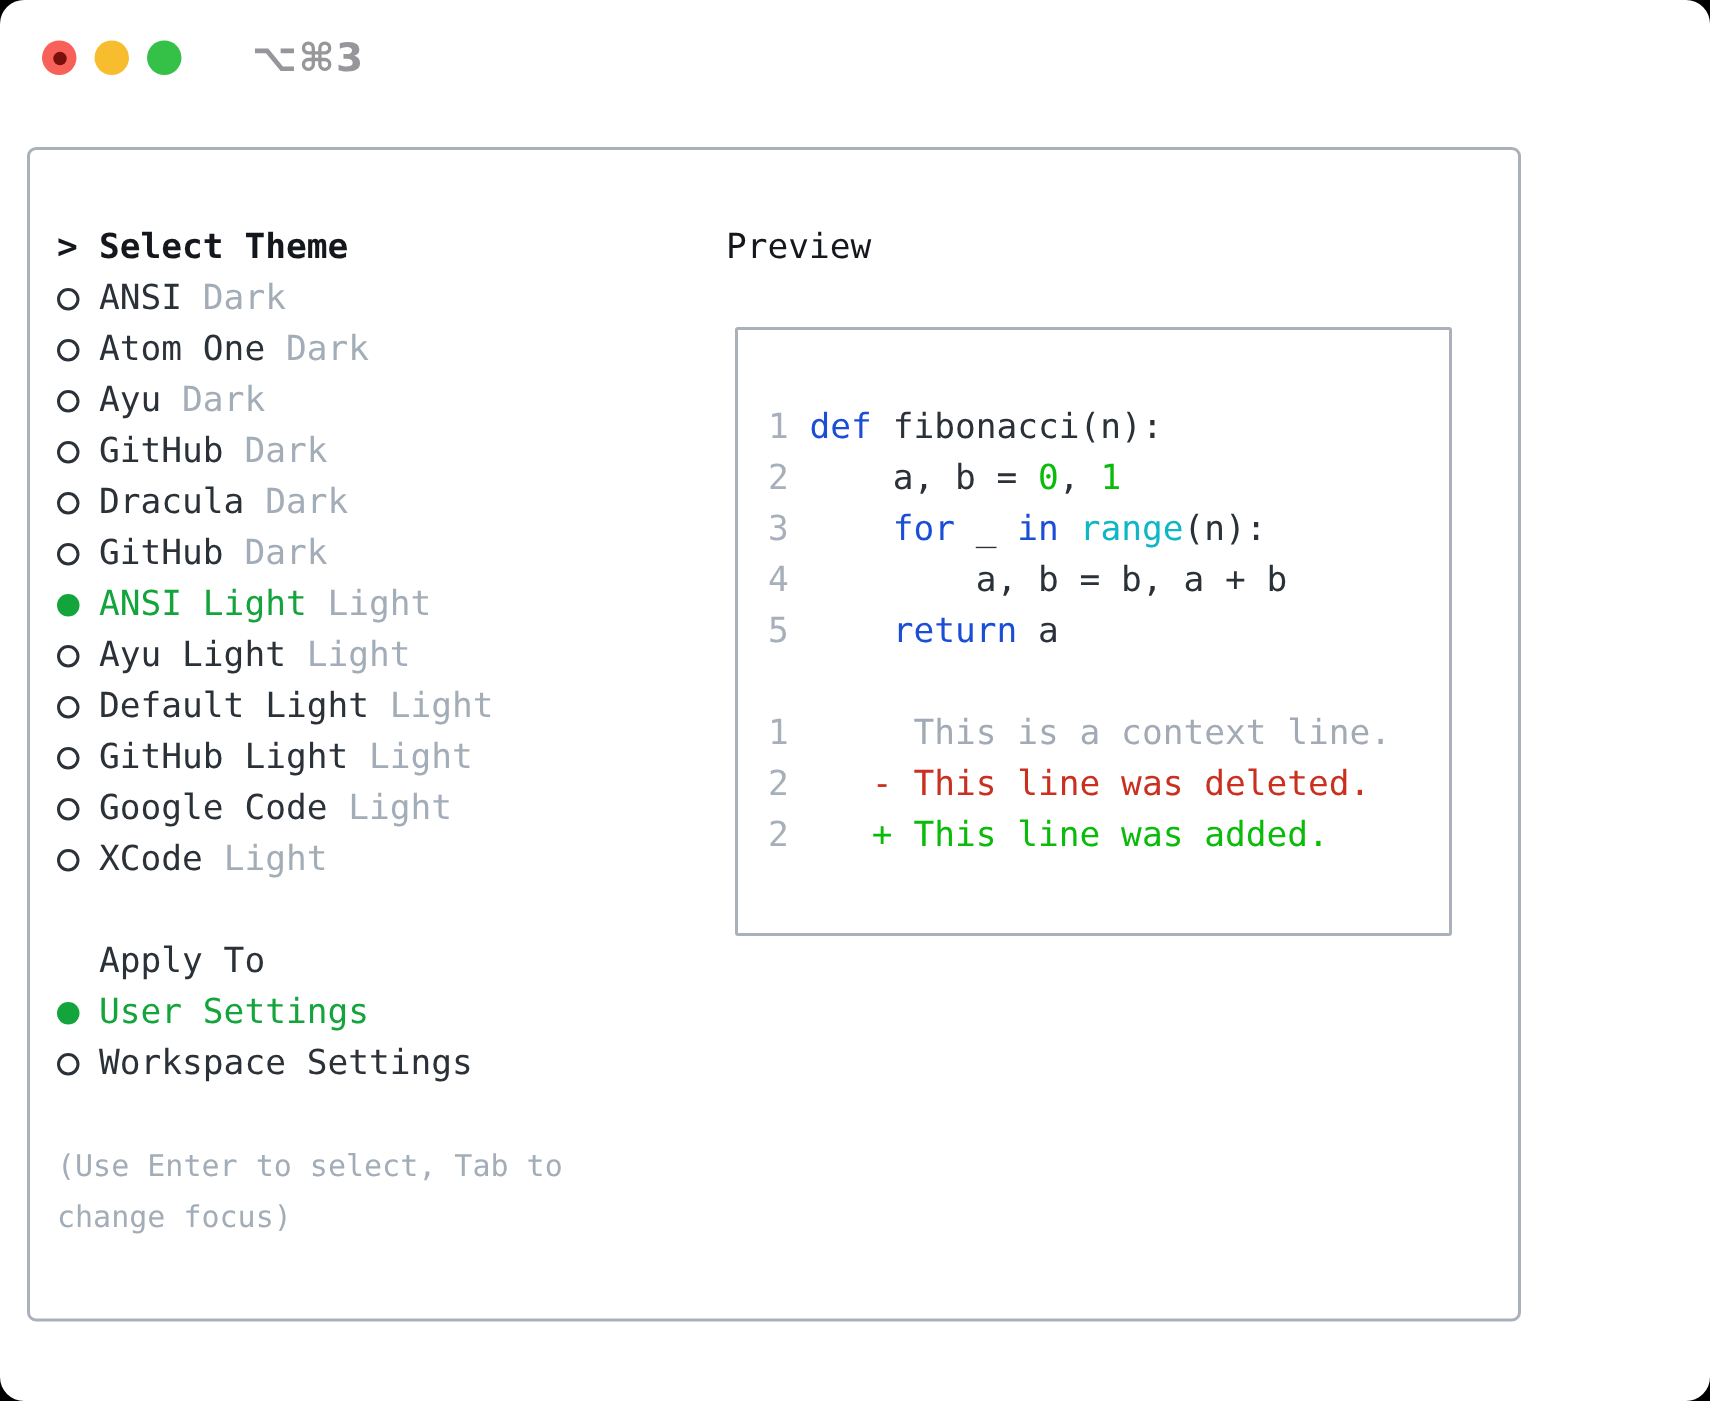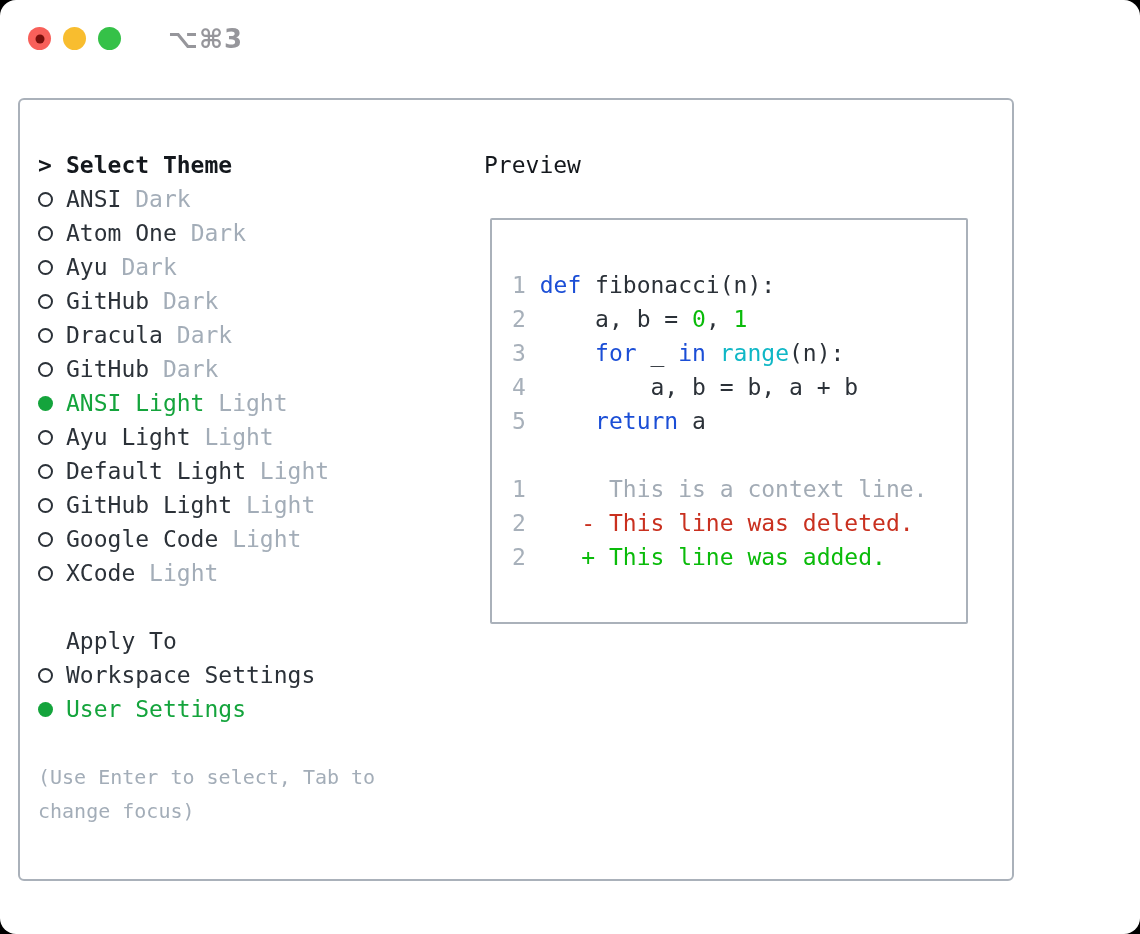--- a/index.html
+++ b/index.html
@@ -125,22 +125,22 @@
         </div>
 
       <div class="spacer"></div>
 
       <div class="row">
         <span class="marker"></span>
         <span class="plain-title">Apply To</span>
       </div>
 
       <div id="apply-list">
+          <div class="row"><span class="marker"><span class="radio selected"></span></span><span class="item-name selected">User Settings</span></div>
           <div class="row"><span class="marker"><span class="radio"></span></span><span class="item-name">Workspace Settings</span></div>
-          <div class="row"><span class="marker"><span class="radio selected"></span></span><span class="item-name selected">User Settings</span></div>
         </div>
 
       <div class="spacer"></div>
 
       <div class="hint">(Use Enter to select, Tab to change focus)</div>
     </div>
 
     <div class="right-col">
       <div class="preview-label">Preview</div>
       <div class="preview-box" id="preview-box">

